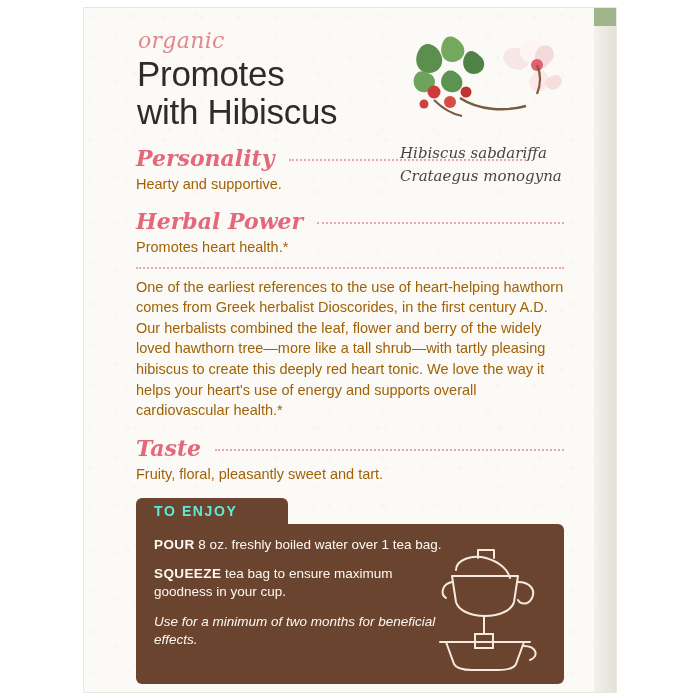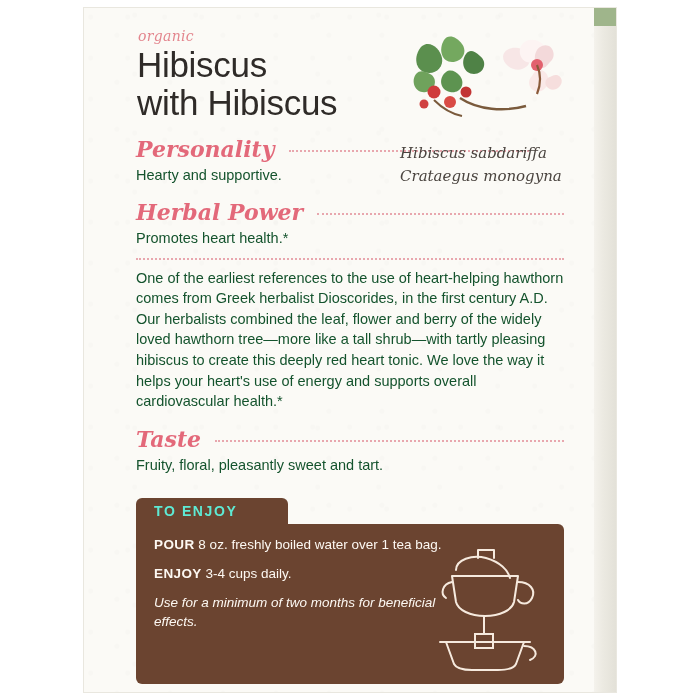--- a/index.html
+++ b/index.html
@@ -46,21 +46,21 @@
   }
   .content{
     position:absolute;
     left:52px;top:20px;
     width:428px;
   }
   .organic{
     font-family:"DejaVu Serif", serif;
     font-style:italic;
     color:#e3868e;
-    font-size:14px;
+    font-size:22px;
     letter-spacing:.3px;
     margin:0 0 2px 2px;
   }
   .title{
     font-family:"Liberation Sans", sans-serif;
     color:#2f2b28;
     font-size:35px;
     line-height:1.08;
     font-weight:400;
     letter-spacing:-0.3px;
@@ -98,21 +98,21 @@
     font-size:22px;
     white-space:nowrap;
   }
   .dots{
     flex:1;
     border-bottom:2px dotted #e8a7ae;
     transform:translateY(-5px);
   }
   .body-text{
     font-family:"Liberation Sans", sans-serif;
-    color:#14532d;
+    color:#a16207;
     font-size:14.5px;
     line-height:1.42;
     margin-top:3px;
   }
   .short-head .dots{max-width:240px;}
   
   .enjoy-tab{
     position:absolute;
     left:52px;top:490px;
     width:152px;height:26px;
@@ -165,21 +165,21 @@
 <div class="stage">
   <div class="box">
     <div class="paper"></div>
     <div class="box-edge">
       <div class="box-edge-top"></div>
     </div>
 
     <div class="content">
       <p class="organic">organic</p>
       <h1 class="title">
-        <span>Hibiscus</span><br>
+        <span>Promotes</span><br>
         <span>with Hibiscus</span>
       </h1>
 
       <div class="section">
         <div class="sec-head short-head">
           <span class="sec-title">Personality</span>
           <span class="dots"></span>
         </div>
         <div class="body-text">Hearty and supportive.</div>
       </div>
@@ -246,21 +246,21 @@
 
     <div class="enjoy-tab">
       <span>TO ENJOY</span>
     </div>
     <div class="enjoy-panel">
       <div class="enjoy-inner">
         <div class="enjoy-line">
           <b>POUR</b><span> 8 oz. freshly boiled water over 1 tea bag.</span>
         </div>
         <div class="enjoy-line">
-          <b>ENJOY</b><span> 3-4 cups daily.</span>
+          <b>SQUEEZE</b><span> tea bag to ensure maximum goodness in your cup.</span>
         </div>
         <div class="enjoy-note">Use for a minimum of two months for beneficial effects.</div>
       </div>
       <div class="teapot">
         <svg width="132" height="128" viewBox="0 0 132 128" xmlns="http://www.w3.org/2000/svg">
           <g stroke="#f6eade" stroke-width="2" fill="none" stroke-linecap="round" stroke-linejoin="round">
             <path d="M34 24 C34 14 50 8 64 12 C78 16 86 24 88 32"></path>
             <path d="M30 30 L96 30 L92 56 C90 64 78 70 63 70 C48 70 36 64 34 56 Z"></path>
             <path d="M96 36 C108 36 114 44 110 52 C106 60 98 58 96 54"></path>
             <path d="M30 36 C20 38 18 48 24 52"></path>

